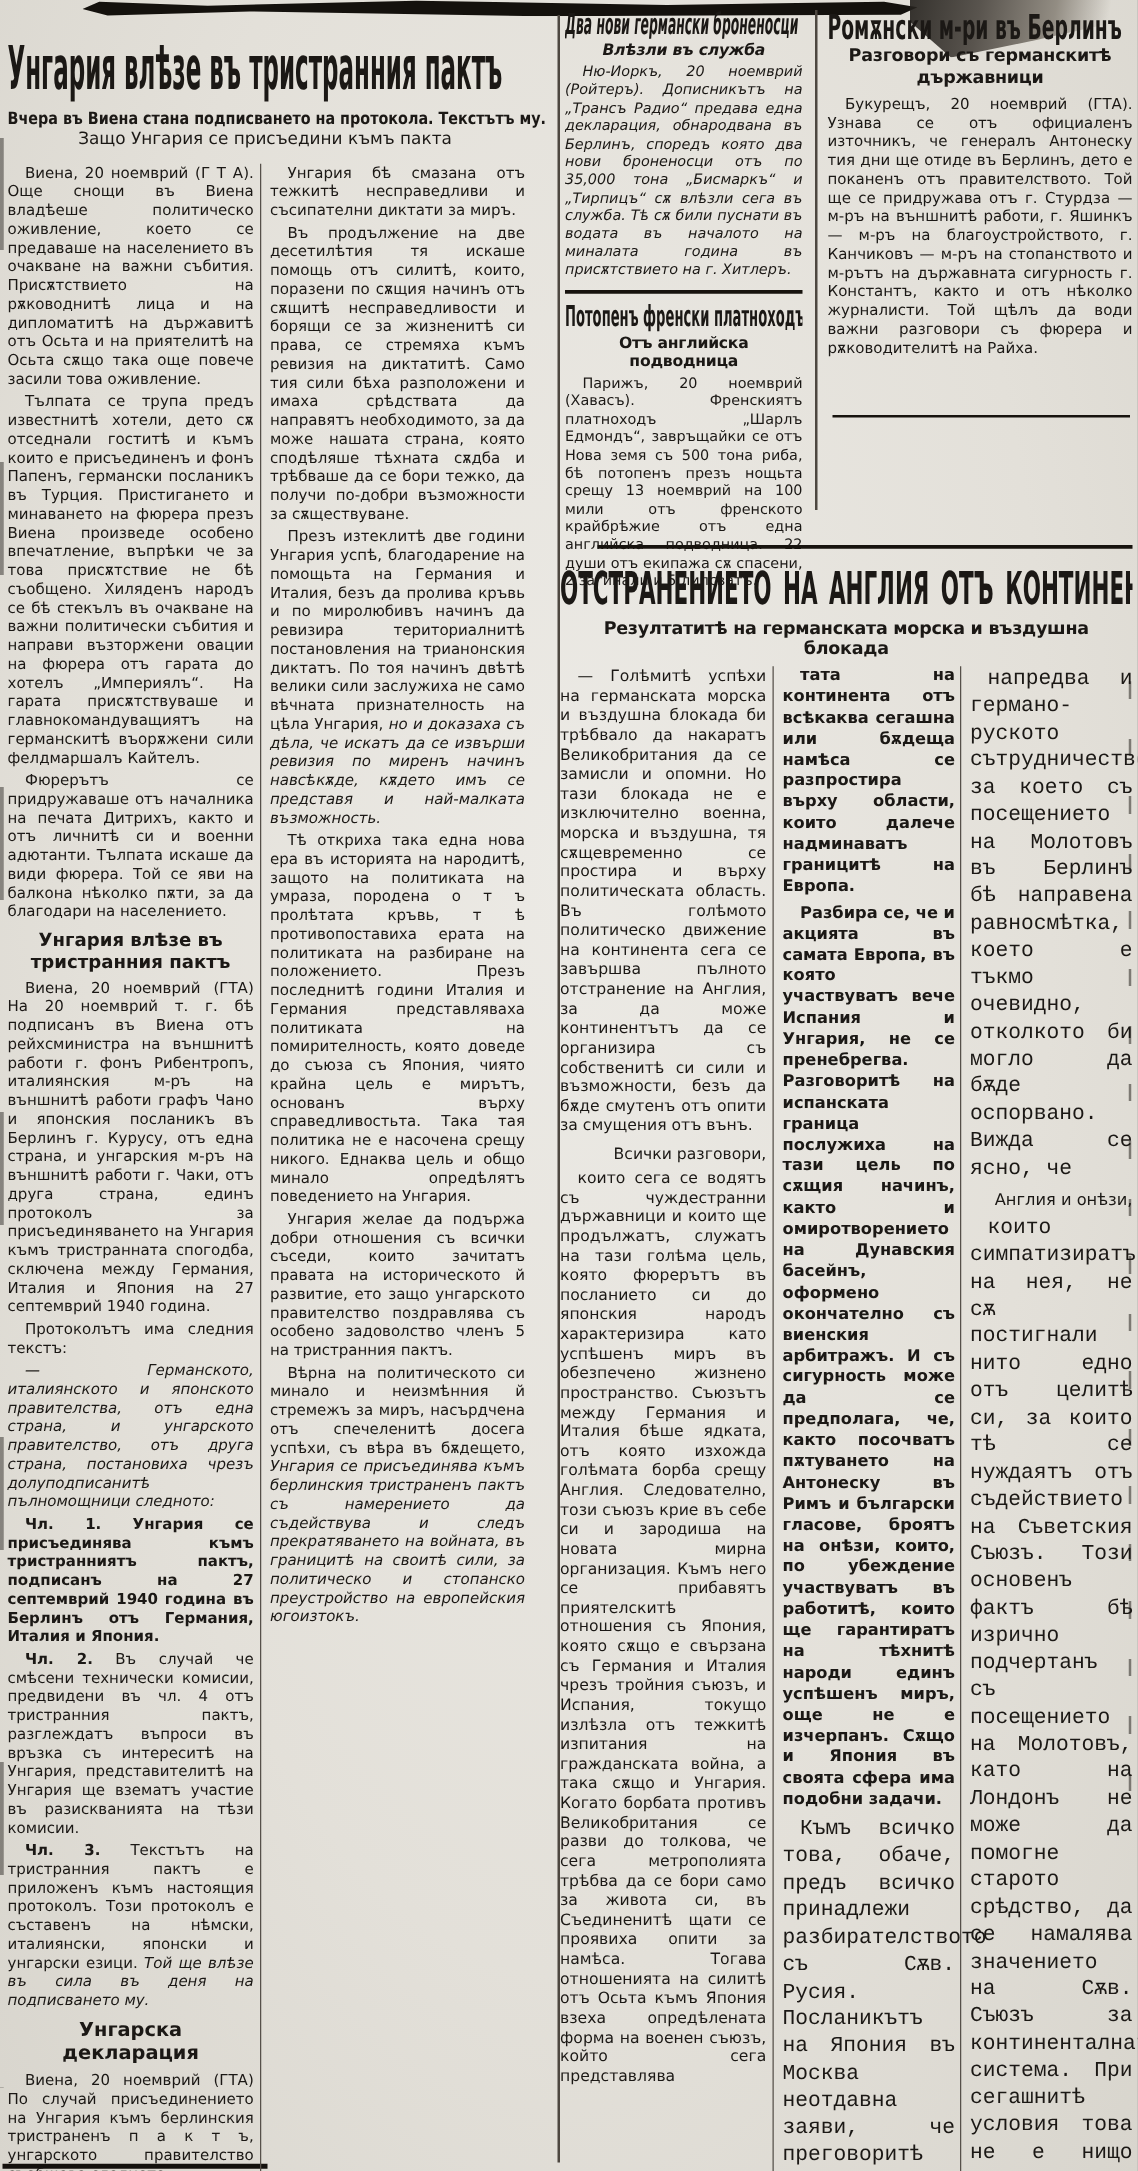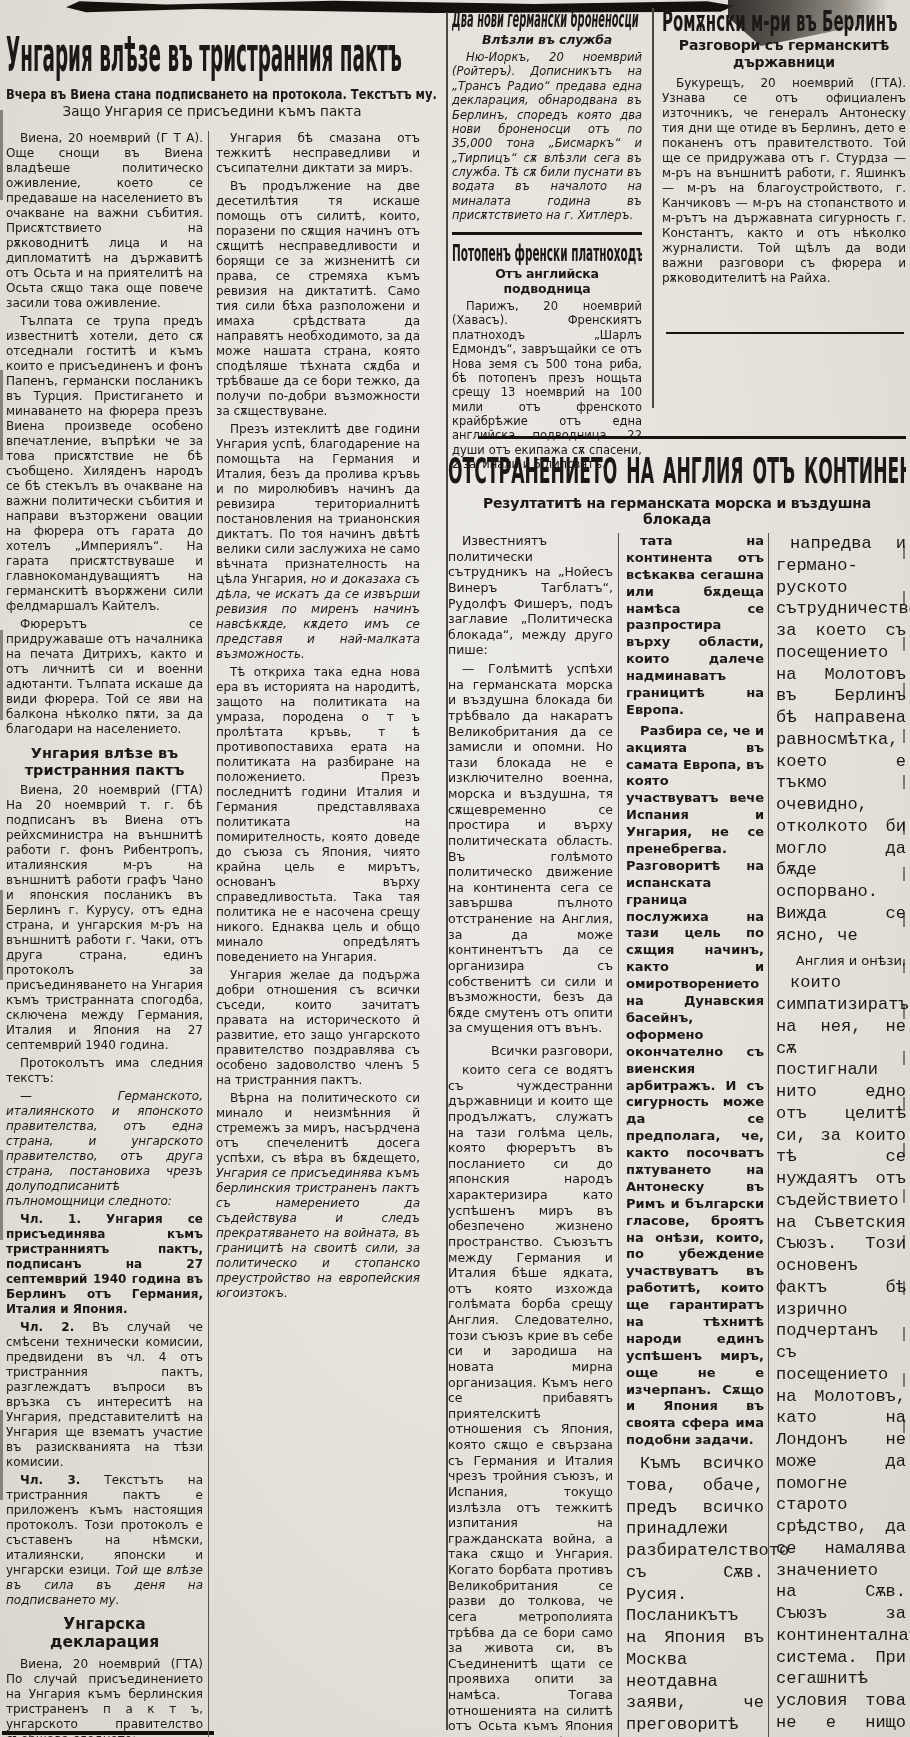--- a/index.html
+++ b/index.html
@@ -154,21 +154,20 @@
 
   <section id="blockade">
     <div class="toprule"></div>
     <div class="hl-box">
       <span class="cond hl">ОТСТРАНЕНИЕТО НА АНГЛИЯ ОТЪ КОНТИНЕНТА</span>
     </div>
     <div class="sub">Резултатитѣ на германската морска и въздушна блокада</div>
 
     <div class="bcols">
       <div class="bc1">
-        <p class="bp">Известниятъ политически сътрудникъ на „Нойесъ Винеръ Тагблатъ“, Рудолфъ Фишеръ, подъ заглавие „Политическа блокада“, между друго пише:</p>
         <p class="bp">— Голѣмитѣ успѣхи на германската морска и въздушна блокада би трѣбвало да накаратъ Великобритания да се замисли и опомни. Но тази блокада не е изключително военна, морска и въздушна, тя сѫщевременно се простира и върху политическата область. Въ голѣмото политическо движение на континента сега се завършва пълното отстранение на Англия, за да може континентътъ да се организира съ собственитѣ си сили и възможности, безъ да бѫде смутенъ отъ опити за смущения отъ вънъ.</p>
         <h4 class="bh">Всички разговори,</h4>
         <p class="bp">които сега се водятъ съ чуждестранни държавници и които ще продължатъ, служатъ на тази голѣма цель, която фюрерътъ въ посланието си до японския народъ характеризира като успѣшенъ миръ въ обезпечено жизнено пространство. Съюзътъ между Германия и Италия бѣше ядката, отъ която изхожда голѣмата борба срещу Англия. Следователно, този съюзъ крие въ себе си и зародиша на новата мирна организация. Къмъ него се прибавятъ приятелскитѣ отношения съ Япония, която сѫщо е свързана съ Германия и Италия чрезъ тройния съюзъ, и Испания, токущо излѣзла отъ тежкитѣ изпитания на гражданската война, а така сѫщо и Унгария. Когато борбата противъ Великобритания се разви до толкова, че сега метрополията трѣбва да се бори само за живота си, въ Съединенитѣ щати се проявиха опити за намѣса. Тогава отношенията на силитѣ отъ Осьта къмъ Япония взеха опредѣлената форма на военен съюзъ, който сега представлява</p>
 
       </div>
       <div class="bc2">
         <p class="lead">тата на континента отъ всѣкаква сегашна или бѫдеща намѣса се разпростира върху области, които далече надминаватъ границитѣ на Европа.</p>
         <p class="lead">Разбира се, че и акцията въ самата Европа, въ която участвуватъ вече Испания и Унгария, не се пренебрегва. Разговоритѣ на испанската граница послужиха на тази цель по сѫщия начинъ, както и омиротворението на Дунавския басейнъ, оформено окончателно съ виенския арбитражъ. И съ сигурность може да се предполага, че, както посочватъ пѫтуването на Антонеску въ Римъ и български гласове, броятъ на онѣзи, които, по убеждение участвуватъ въ работитѣ, които ще гарантиратъ на тѣхнитѣ народи единъ успѣшенъ миръ, още не е изчерпанъ. Сѫщо и Япония въ своята сфера има подобни задачи.</p>
         <p class="mid">Къмъ всичко това, обаче, предъ всичко принадлежи разбирателството съ Сѫв. Русия. Посланикътъ на Япония въ Москва неотдавна заяви, че преговоритѣ съ Сѫв. Съюзъ напредватъ добре. Съветски гласове подчертаватъ сѫщото. Значи,</p>
       </div>

